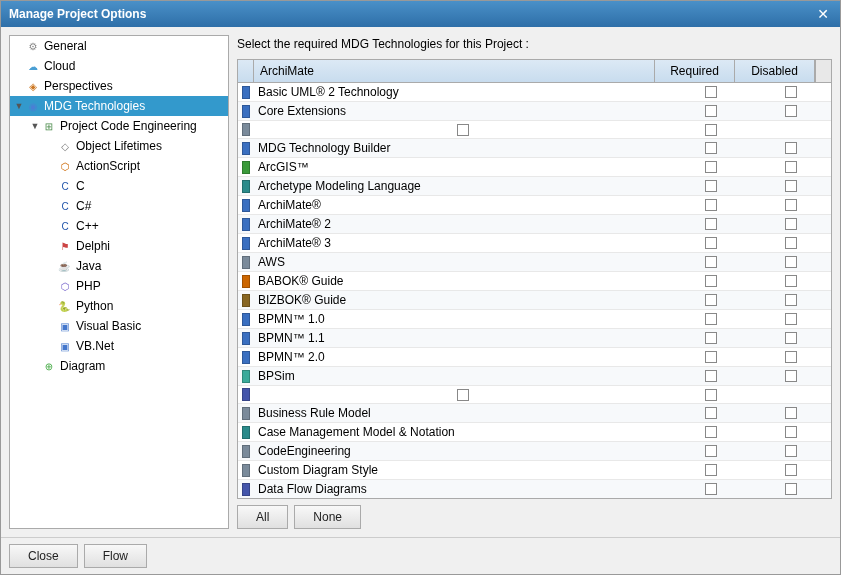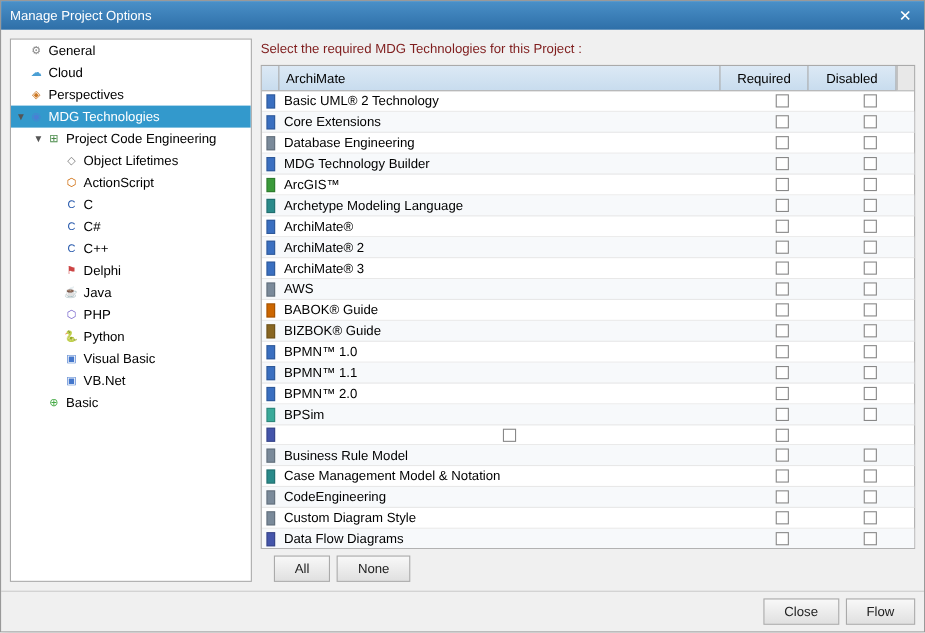--- a/index.html
+++ b/index.html
@@ -22,21 +22,21 @@
       color: white;
       padding: 5px 8px;
       display: flex;
       align-items: center;
       justify-content: space-between;
       height: 26px;
       flex-shrink: 0;
     }
     .title-bar-title {
       font-size: 12px;
-      font-weight: normal;
+      font-weight: bold;
     }
     .title-bar-close {
       color: white;
       cursor: pointer;
       font-size: 14px;
       line-height: 1;
       width: 18px;
       height: 18px;
       display: flex;
       align-items: center;
@@ -94,21 +94,21 @@
       margin-right: 1px;
     }
     .right-panel {
       flex: 1;
       display: flex;
       flex-direction: column;
       gap: 6px;
     }
     .right-instruction {
       font-size: 12px;
-      color: #7f1d1d;
+      color: #000000;
       padding: 2px 0;
     }
     .table-container {
       flex: 1;
       border: 1px solid #aaa;
       overflow: hidden;
       display: flex;
       flex-direction: column;
       background: white;
     }
@@ -154,33 +154,31 @@
       width: 12px;
       height: 12px;
       border: 1px solid #888;
       background: white;
       display: inline-block;
     }
     .button-row {
       display: flex;
       gap: 6px;
       flex-shrink: 0;
-      margin-left: 12px;
     }
     .btn {
       padding: 4px 18px;
       background: linear-gradient(to bottom, #f8f8f8, #e0e0e0);
       border: 1px solid #aaa;
       cursor: pointer;
       font-size: 12px;
       color: #222;
     }
     .footer {
       display: flex;
-      justify-content: flex-end;
       padding: 6px 8px;
       gap: 6px;
       flex-shrink: 0;
       border-top: 1px solid #ccc;
     }
     .footer-btn {
       padding: 4px 18px;
       background: linear-gradient(to bottom, #f8f8f8, #e0e0e0);
       border: 1px solid #aaa;
       cursor: pointer;
@@ -298,21 +296,21 @@
         <div class="tree-item">
           <span class="indent" style="width: 32px;"></span>
           <span class="tree-toggle"></span>
           <span class="icon" style="color: rgb(68, 119, 204);">▣</span>
           <span>VB.Net</span>
         </div>
         <div class="tree-item">
           <span class="indent" style="width: 16px;"></span>
           <span class="tree-toggle"></span>
           <span class="icon" style="color: rgb(68, 170, 68);">⊕</span>
-          <span>Basic</span>
+          <span>Diagram</span>
         </div>
       </div>
 
     <div class="right-panel">
       <div class="right-instruction">Select the required MDG Technologies for this Project :</div>
 
       <div class="table-container">
 
         <div class="table-header">
           <div class="table-header-cell"></div>
@@ -344,21 +342,20 @@
                 <span class="cb"></span>
               </div>
               <div class="table-cell center">
                 <span class="cb"></span>
               </div>
             </div>
             <div class="table-row">
               <div class="table-cell center">
                 <span class="sq" style="background-color: rgb(122, 138, 154);"></span>
               </div>
-              <div class="table-cell">Database Engineering</div>
               <div class="table-cell center">
                 <span class="cb"></span>
               </div>
               <div class="table-cell center">
                 <span class="cb"></span>
               </div>
             </div>
             <div class="table-row">
               <div class="table-cell center">
                 <span class="sq" style="background-color: rgb(58, 111, 192);"></span>

